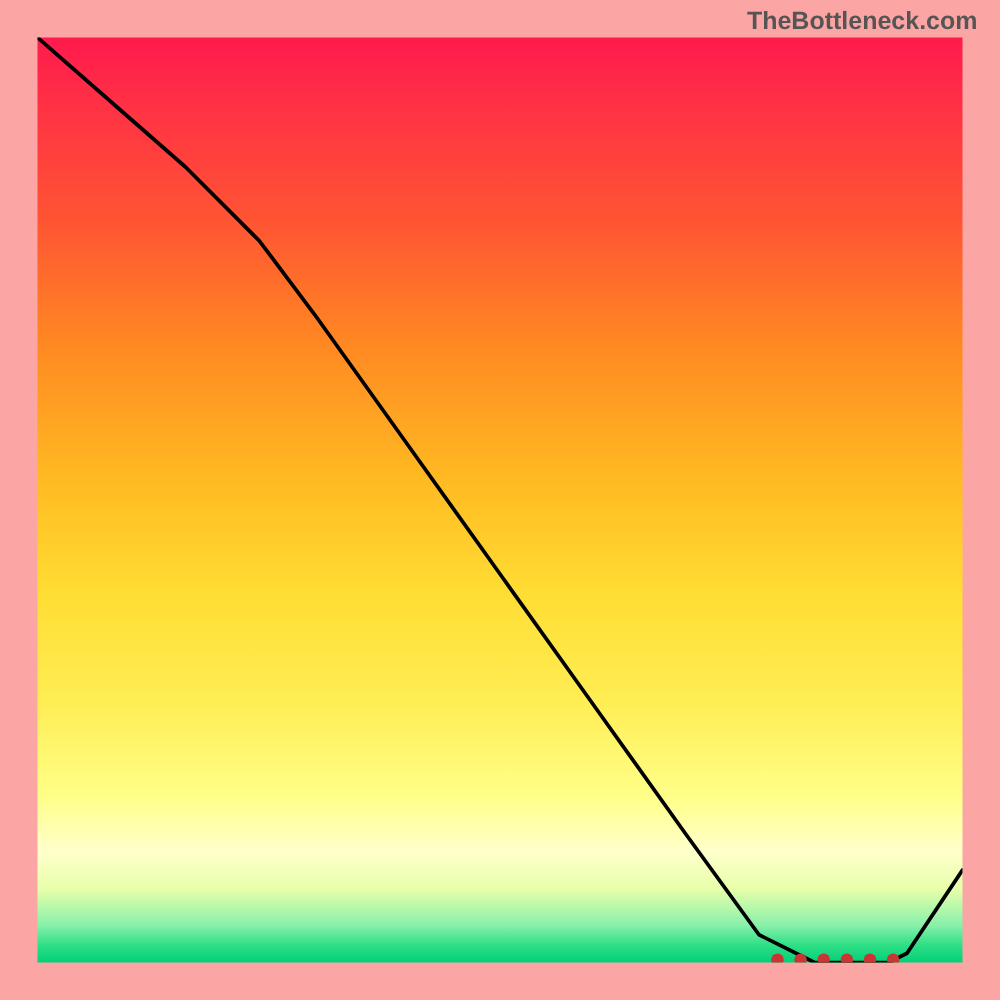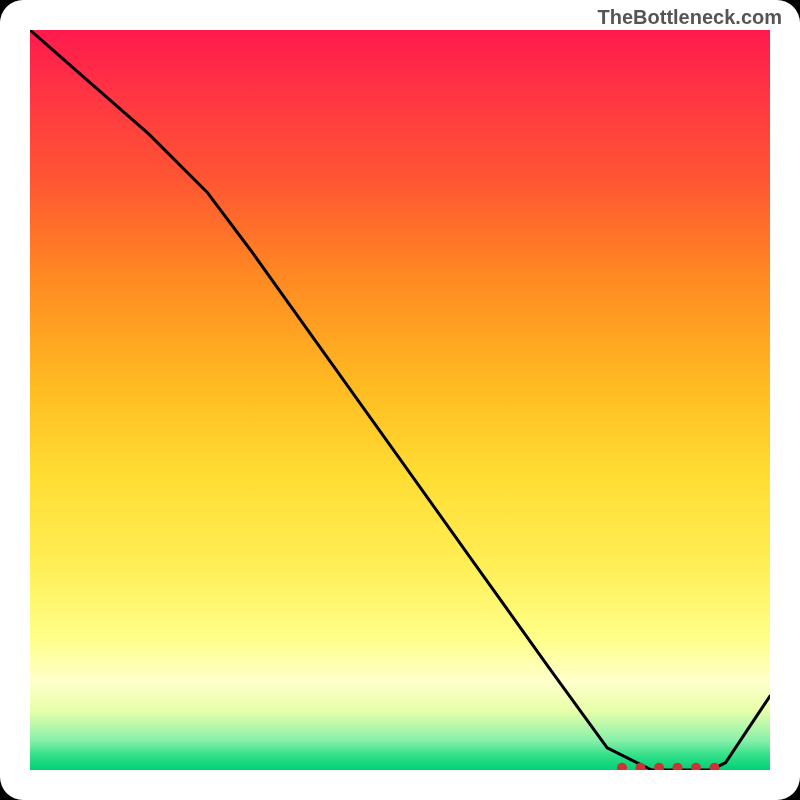--- a/index.html
+++ b/index.html
@@ -8,22 +8,21 @@
     background: #000;
     width: 800px;
     height: 800px;
     overflow: hidden;
     font-family: Arial, sans-serif;
   }
   .container {
     position: relative;
     width: 800px;
     height: 800px;
-    background: #ffffff;
-    border-radius: 23px;
+    background: #fca5a5;
   }
   .watermark {
     position: absolute;
     top: 6px;
     right: 18px;
     color: #555;
     font-size: 20px;
     font-weight: bold;
     z-index: 10;
   }

